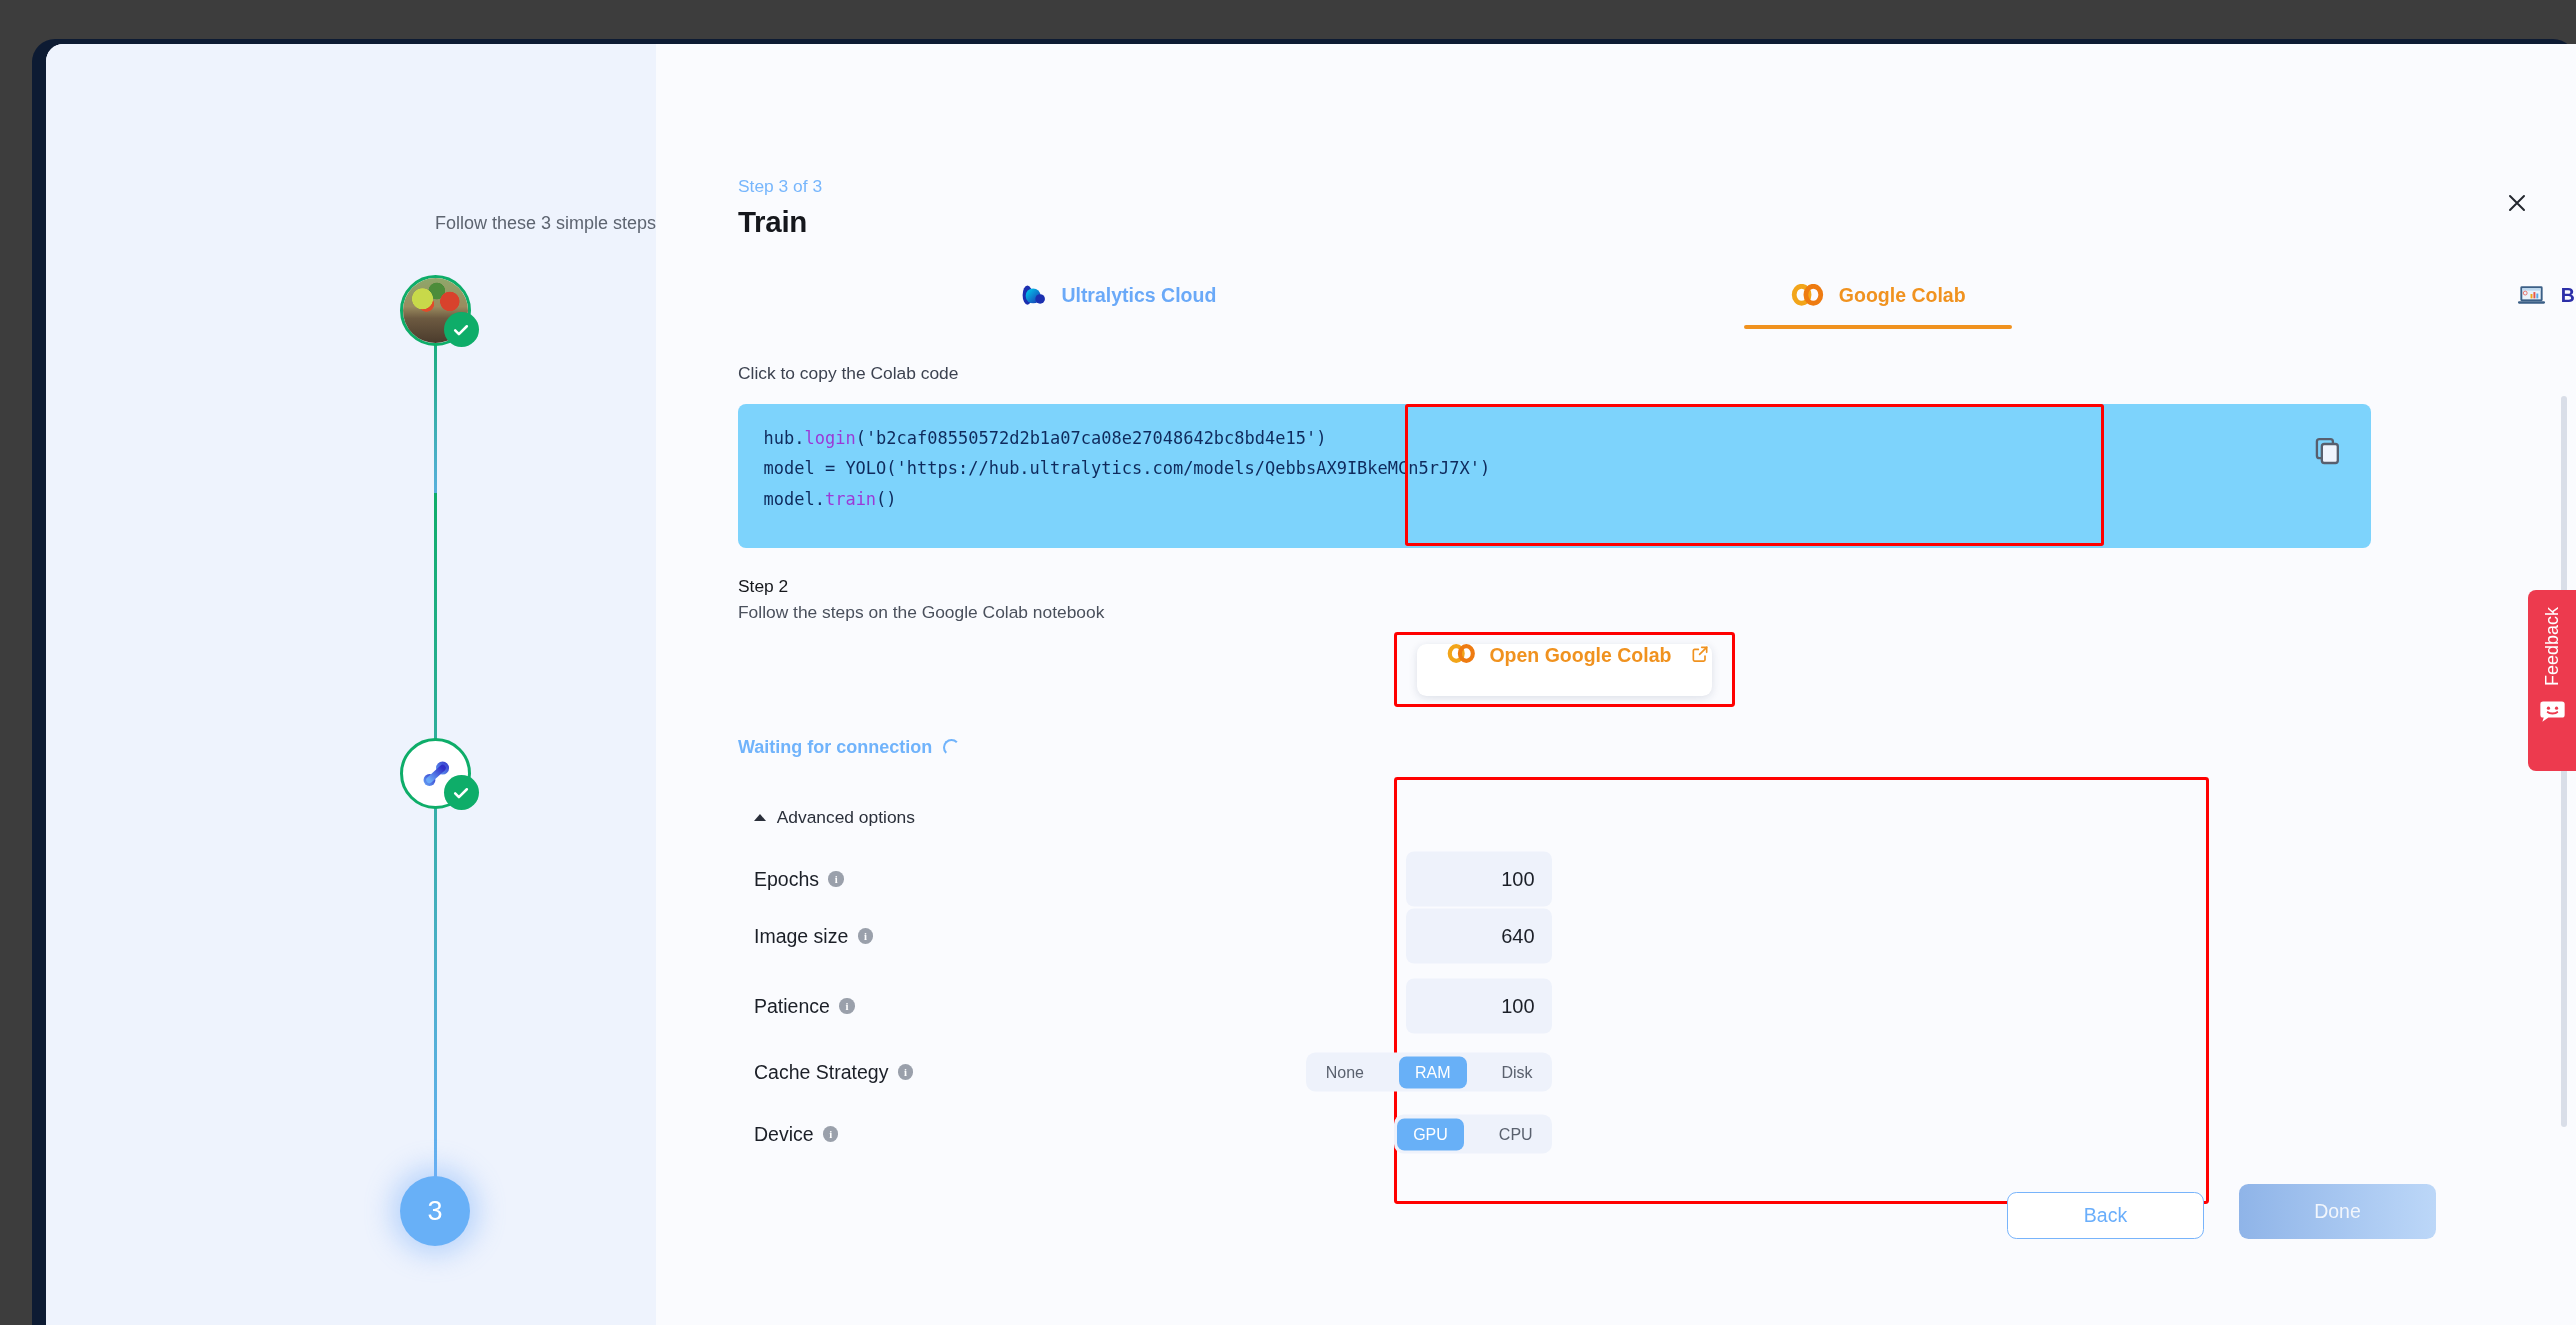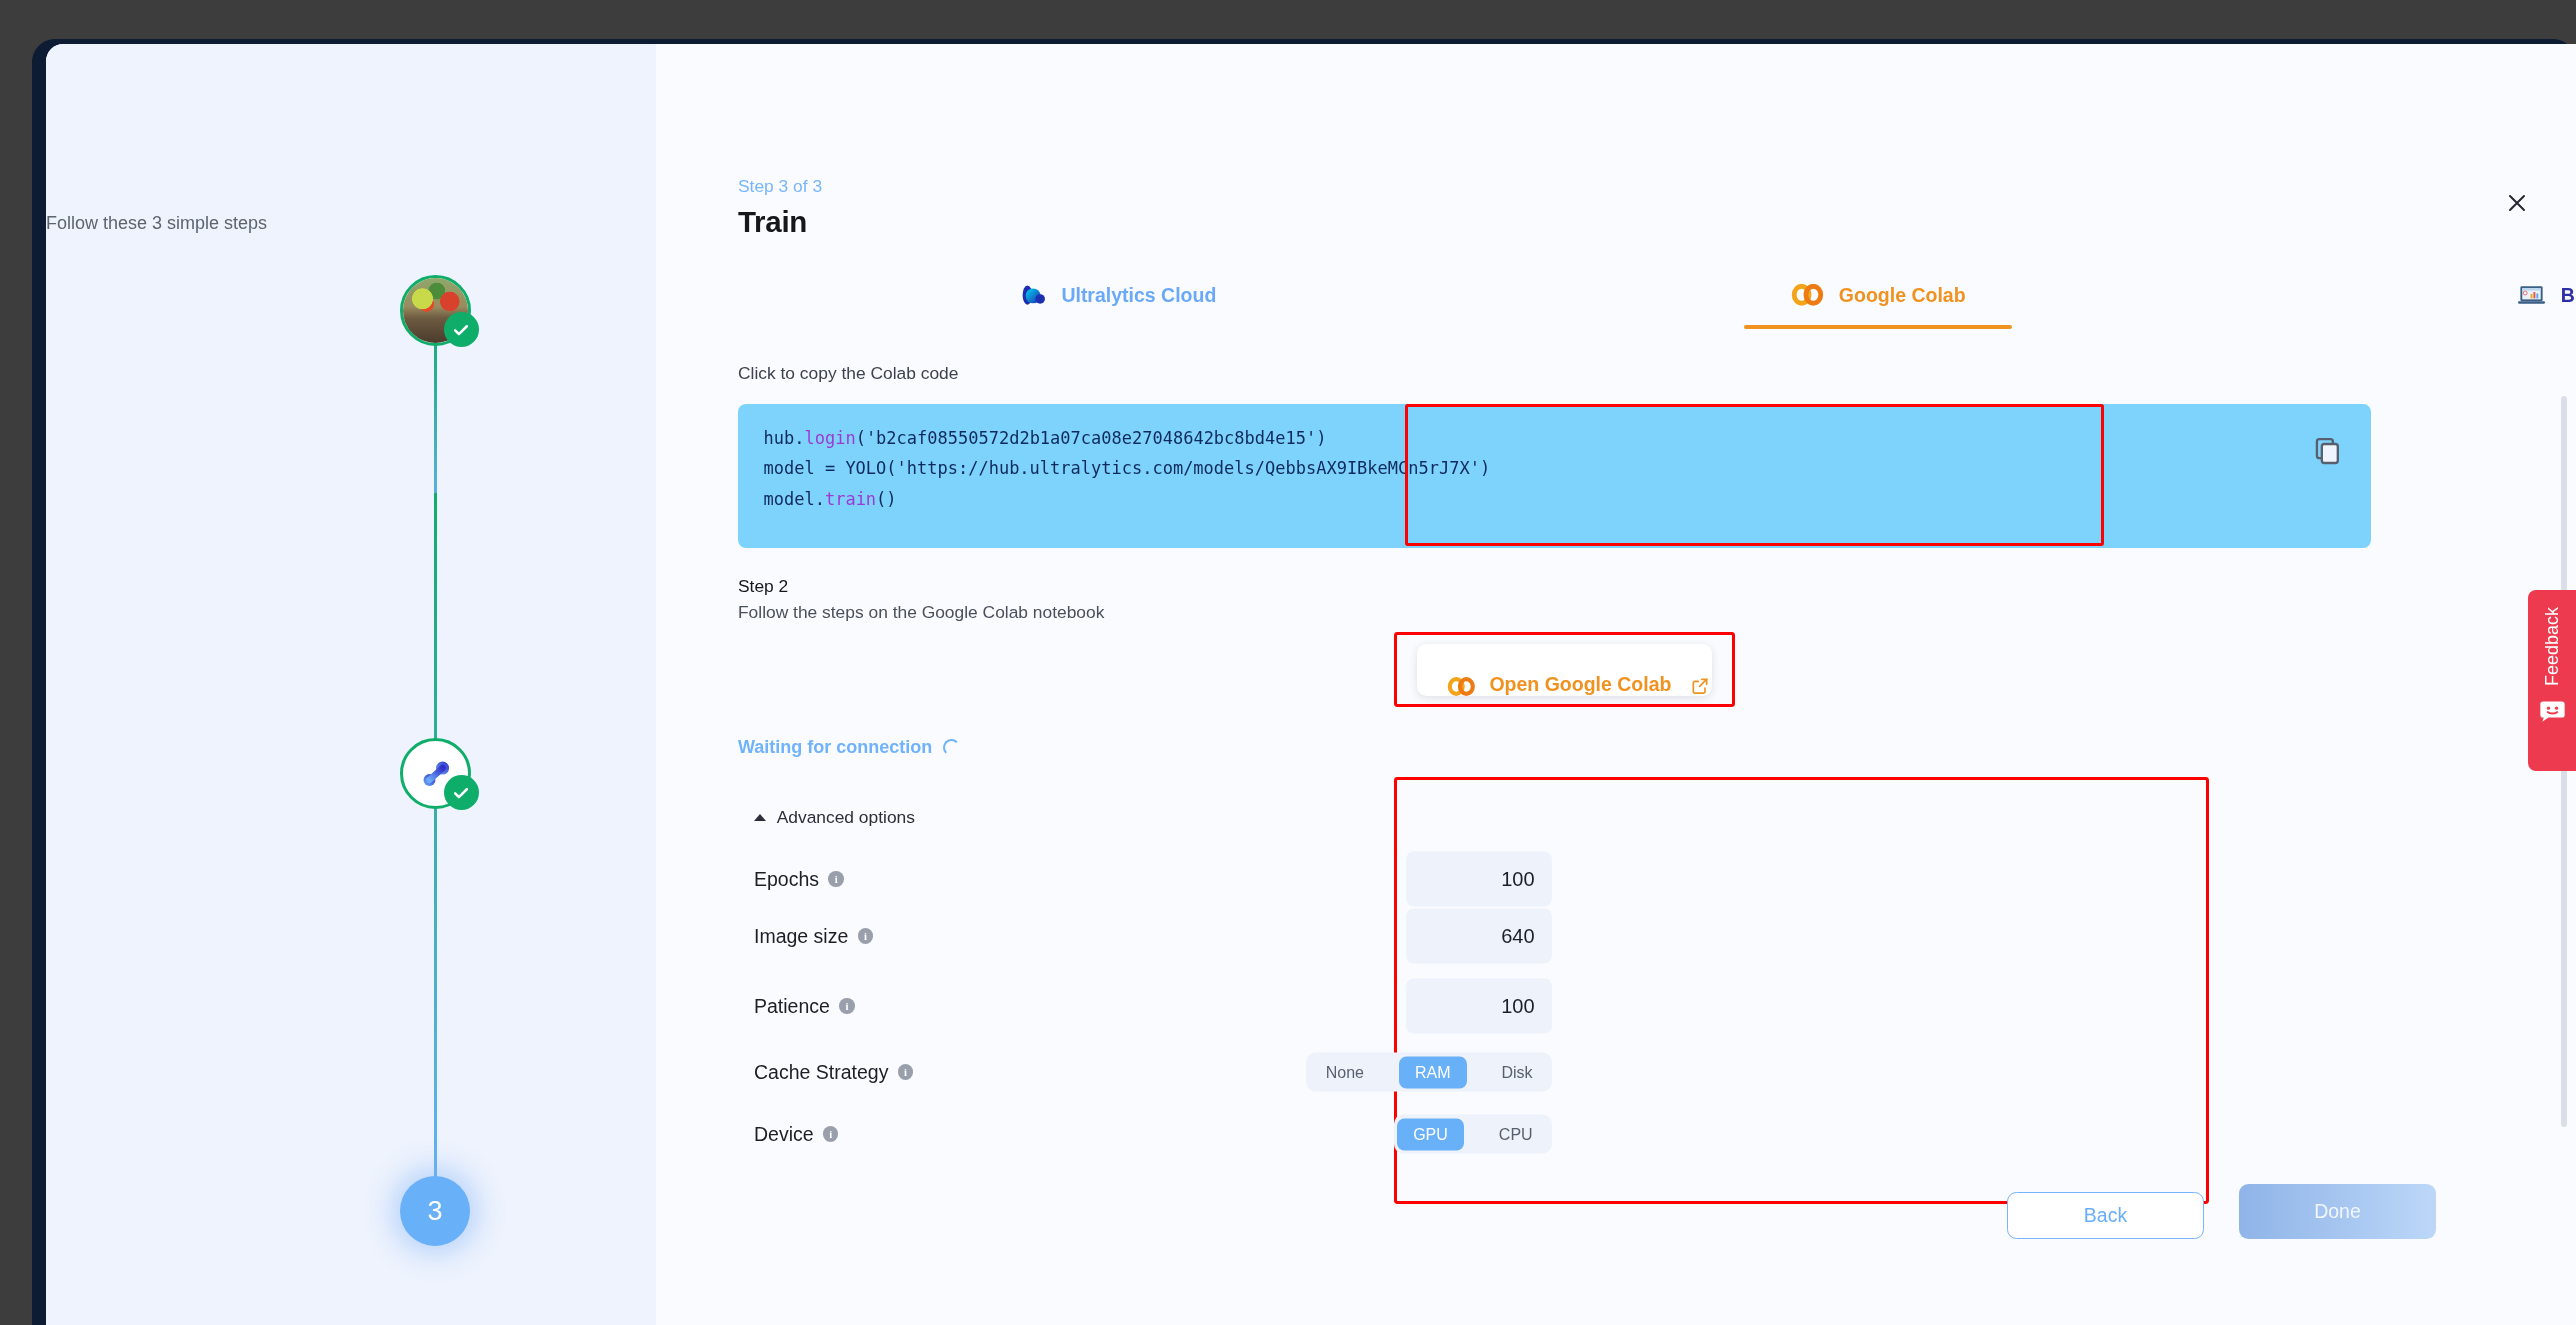--- a/index.html
+++ b/index.html
@@ -37,21 +37,21 @@
     flex: 0 0 610px;
   }
   #wizard-title {
     position: absolute; top: 130px; left: 0; width: 610px;
     text-align: center;
     font-size: 28px; font-weight: bold; color: #16181d;
     letter-spacing: -0.2px;
   }
   #wizard-subtitle {
     position: absolute; top: 169px; left: 0; width: 610px;
-    text-align: left;
+    text-align: right;
     font-size: 18px; color: #5d6470;
   }
 
   .step-node { position: absolute; }
 
   .node-circle {
     position: absolute;
     width: 71px; height: 71px; border-radius: 50%;
     display: flex; align-items: center; justify-content: center;
     overflow: visible;
@@ -166,21 +166,21 @@
   #colab-highlight {
     position: absolute; left: 738px; top: 588px;
     width: 341px; height: 75px;
     border: 3.4px solid #ff0000; border-radius: 3.4px;
   }
   #open-colab-button {
     position: absolute; left: 761px; top: 600px;
     width: 295px; height: 52px;
     background: #ffffff; border-radius: 9.4px;
     box-shadow: 0 2px 8px rgba(25,40,80,0.13);
-    display: flex; align-items: flex-end; gap: 13.4px;
+    display: flex; align-items: flex-start; gap: 13.4px;
     padding-left: 29.5px; cursor: pointer;
   }
   #open-colab-label { font-size: 19.5px; font-weight: bold; color: #f0921f; }
   #external-link-icon { width: 20px; height: 20px; margin-left: 5.4px; }
 
   #waiting-status {
     position: absolute; left: 82px; top: 693px;
     font-size: 18px; font-weight: bold; color: #70b3fb;
     display: flex; align-items: center; gap: 10.7px;
   }

